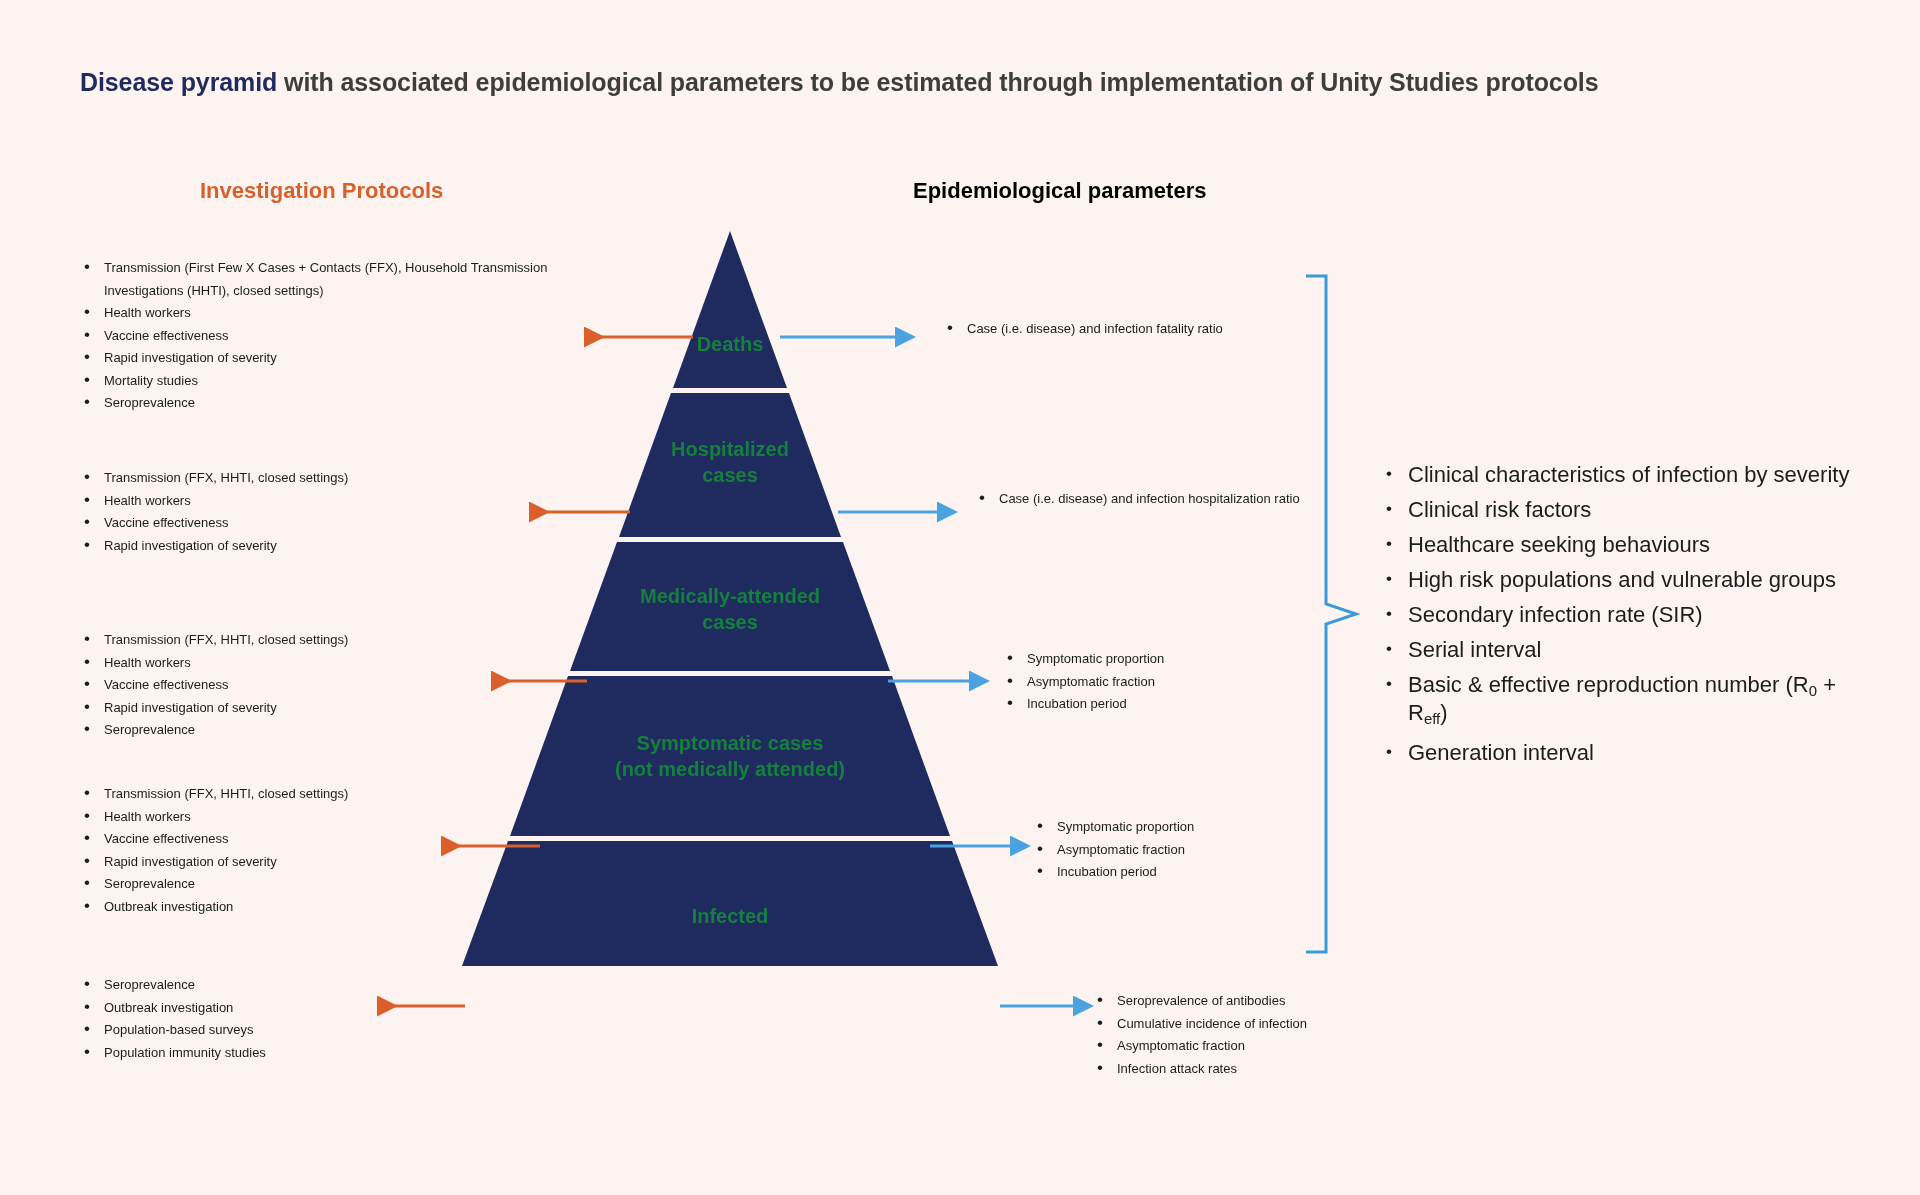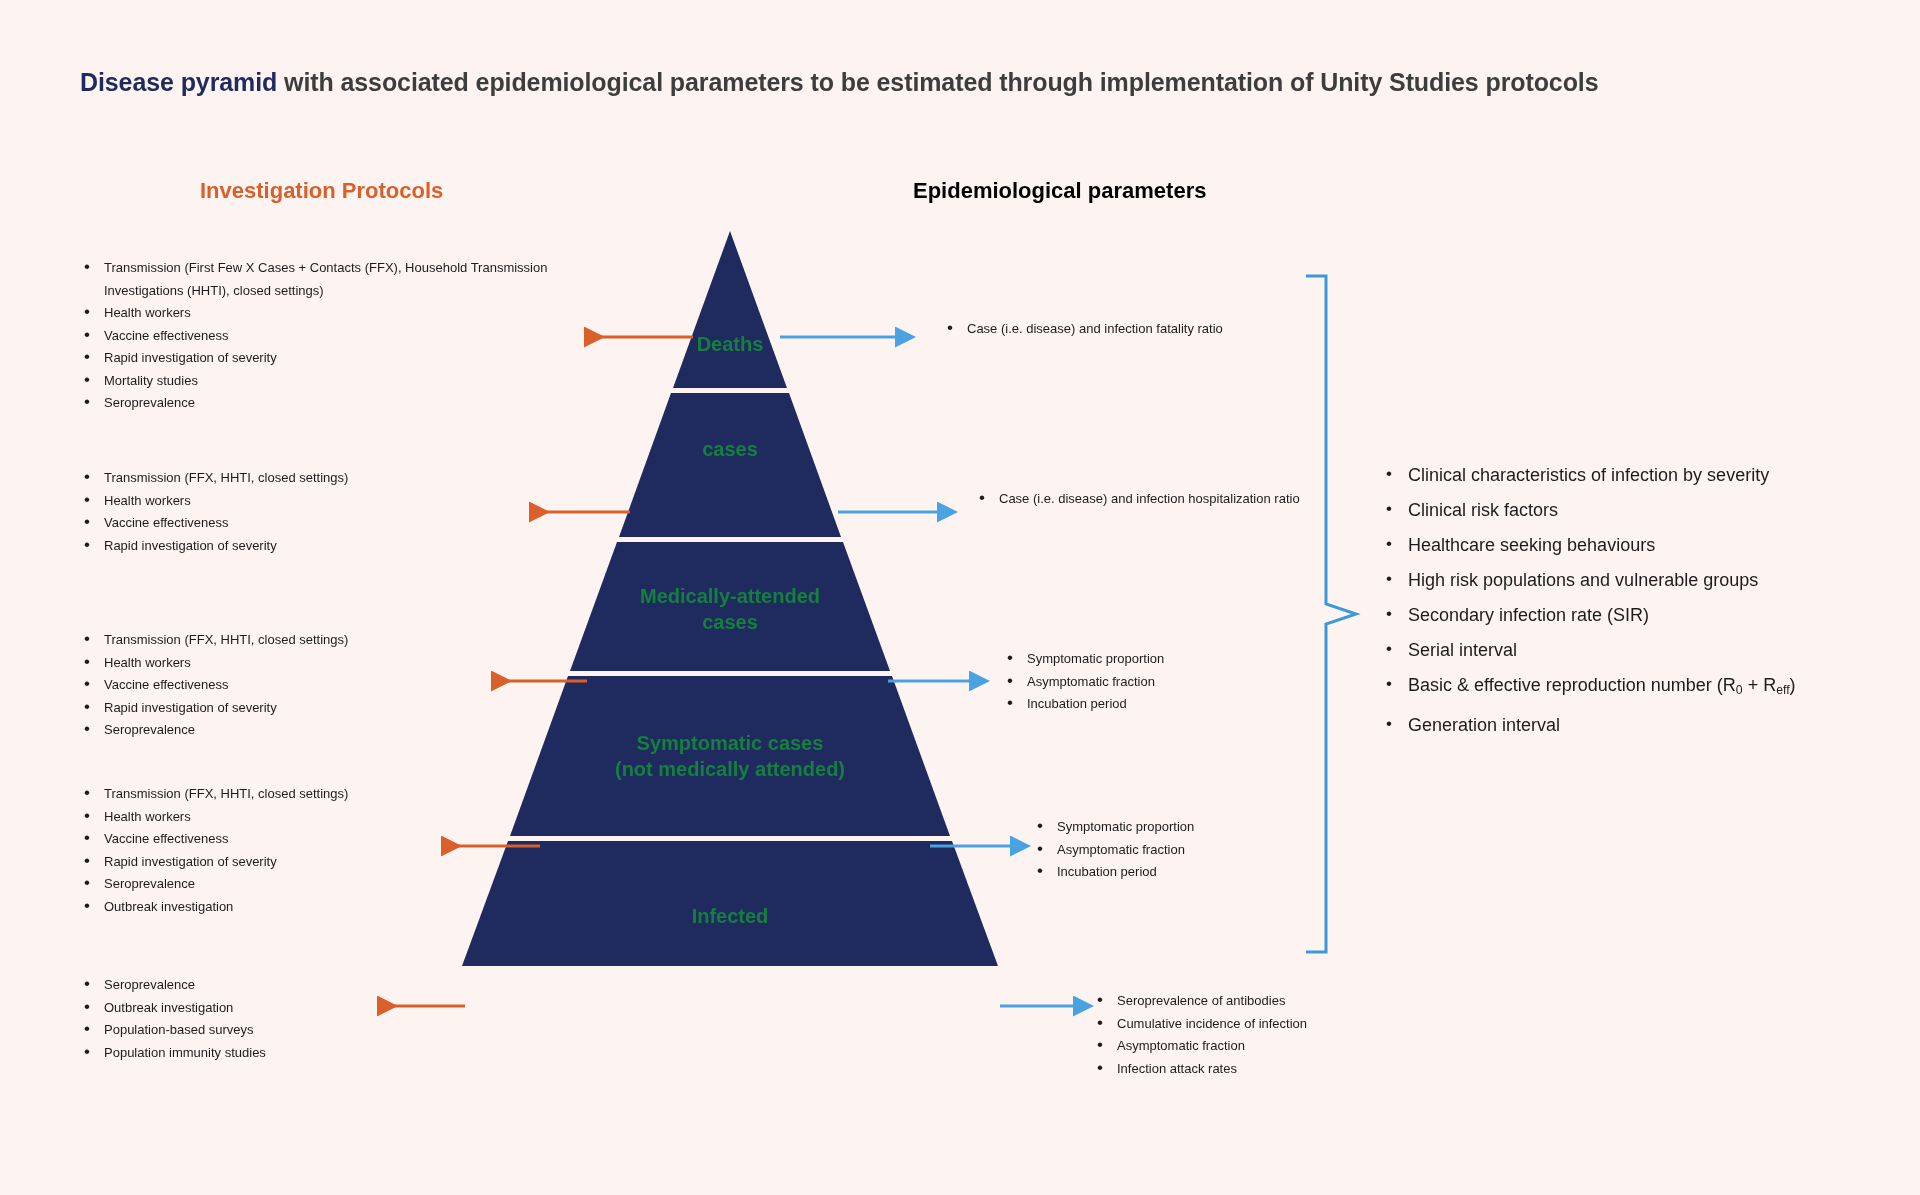--- a/index.html
+++ b/index.html
@@ -80,21 +80,21 @@
   #param-1 { left: 975px;  top: 472px; width: 340px; }
   #param-2 { left: 1003px; top: 632px; width: 330px; }
   #param-3 { left: 1033px; top: 800px; width: 330px; }
   #param-4 { left: 1093px; top: 962px; width: 350px; margin-top: 12px; }
 
   
   #bracket-list {
     left: 1380px;
     top: 448px;
     width: 500px;
-    font-size: 18px;
+    font-size: 22px;
     line-height: 22px;
   }
   #bracket-list li { margin-bottom: 13px; padding-left: 28px; }
   #bracket-list li::before { left: 6px; }
   sub { font-size: 0.68em; vertical-align: -0.25em; }
 
   
   #pyramid {
     position: absolute;
     left: 410px;
@@ -153,20 +153,21 @@
 
       <polygon points="158,445 482,445 540,605 100,605" fill="#1f2a5e"></polygon>
 
       <polygon points="98,610 542,610 588,735 52,735" fill="#1f2a5e"></polygon>
     </svg>
 
     <div class="tier-label" style="top:100px;">
       <div>Deaths</div>
     </div>
     <div class="tier-label" style="top:205px;">
+      <div>Hospitalized</div>
       <div>cases</div>
     </div>
     <div class="tier-label" style="top:352px;">
       <div>Medically-attended</div>
       <div>cases</div>
     </div>
     <div class="tier-label" style="top:672px;">
       <div>Infected</div>
     </div>
     <div class="tier-label" style="top:499px;">

